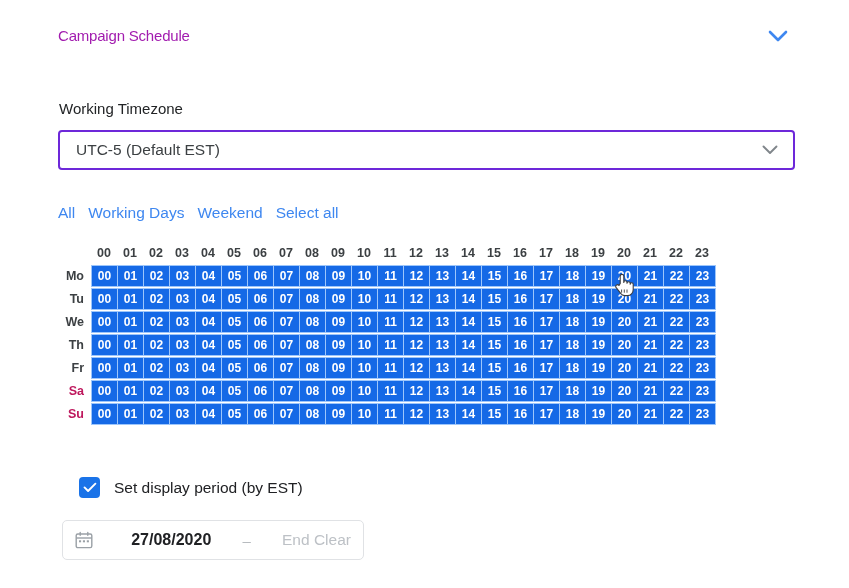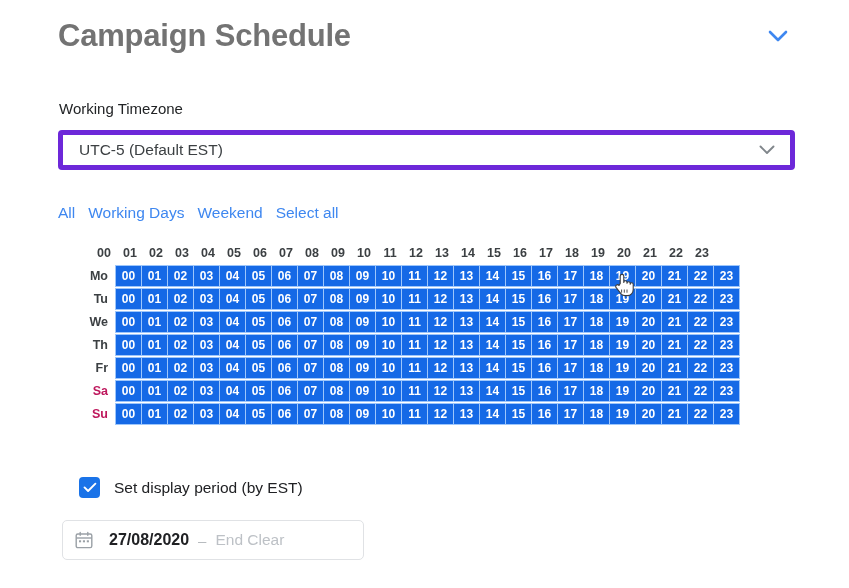--- a/index.html
+++ b/index.html
@@ -21,24 +21,24 @@
     position: absolute;
     left: 58px;
     top: 18px;
     width: 733px;
     height: 36px;
     display: flex;
     align-items: center;
     justify-content: space-between;
   }
   .panel-title {
-    font-size: 31px;
-    font-weight: bold;
+    font-size: 15px;
+    font-weight: normal;
     letter-spacing: -0.2px;
-    color: #737373;
+    color: #a21caf;
     line-height: 28px;
   }
   .collapse-btn {
     width: 26px;
     height: 26px;
     display: flex;
     align-items: center;
     justify-content: center;
     cursor: pointer;
   }
@@ -55,21 +55,21 @@
     color: #222426;
     line-height: 20px;
   }
   .select-box {
     position: absolute;
     left: 58px;
     top: 130px;
     width: 737px;
     height: 40px;
     box-sizing: border-box;
-    border: 5px solid #6d28d9;
+    border: 2px solid #6d28d9;
     border-radius: 4px;
     background: #fff;
     display: flex;
     align-items: center;
     padding: 0 14px 0 16px;
     cursor: pointer;
   }
   .select-value {
     flex: 1;
     font-size: 15.5px;
@@ -125,21 +125,20 @@
 
   .grid-body {
     display: flex;
     flex-direction: column;
   }
   .grid-row {
     display: flex;
     align-items: flex-end;
     height: 22px;
     margin-bottom: 0;
-    margin-left: 24px;
   }
   .day-label {
     width: 33px;
     padding-right: 7px;
     box-sizing: border-box;
     text-align: right;
     font-size: 12.5px;
     font-weight: bold;
     color: #3c4043;
     line-height: 22px;
@@ -213,20 +212,21 @@
     top: 520px;
     width: 302px;
     height: 40px;
     box-sizing: border-box;
     border: 1px solid #e0e2e5;
     border-radius: 5px;
     background: #fff;
     display: flex;
     align-items: center;
     padding: 0 12px;
+    justify-content: space-between;
   }
   .cal-icon {
     width: 18px;
     height: 18px;
     margin-right: 16px;
     flex: 0 0 auto;
   }
   .date-start {
     font-size: 16px;
     font-weight: bold;

